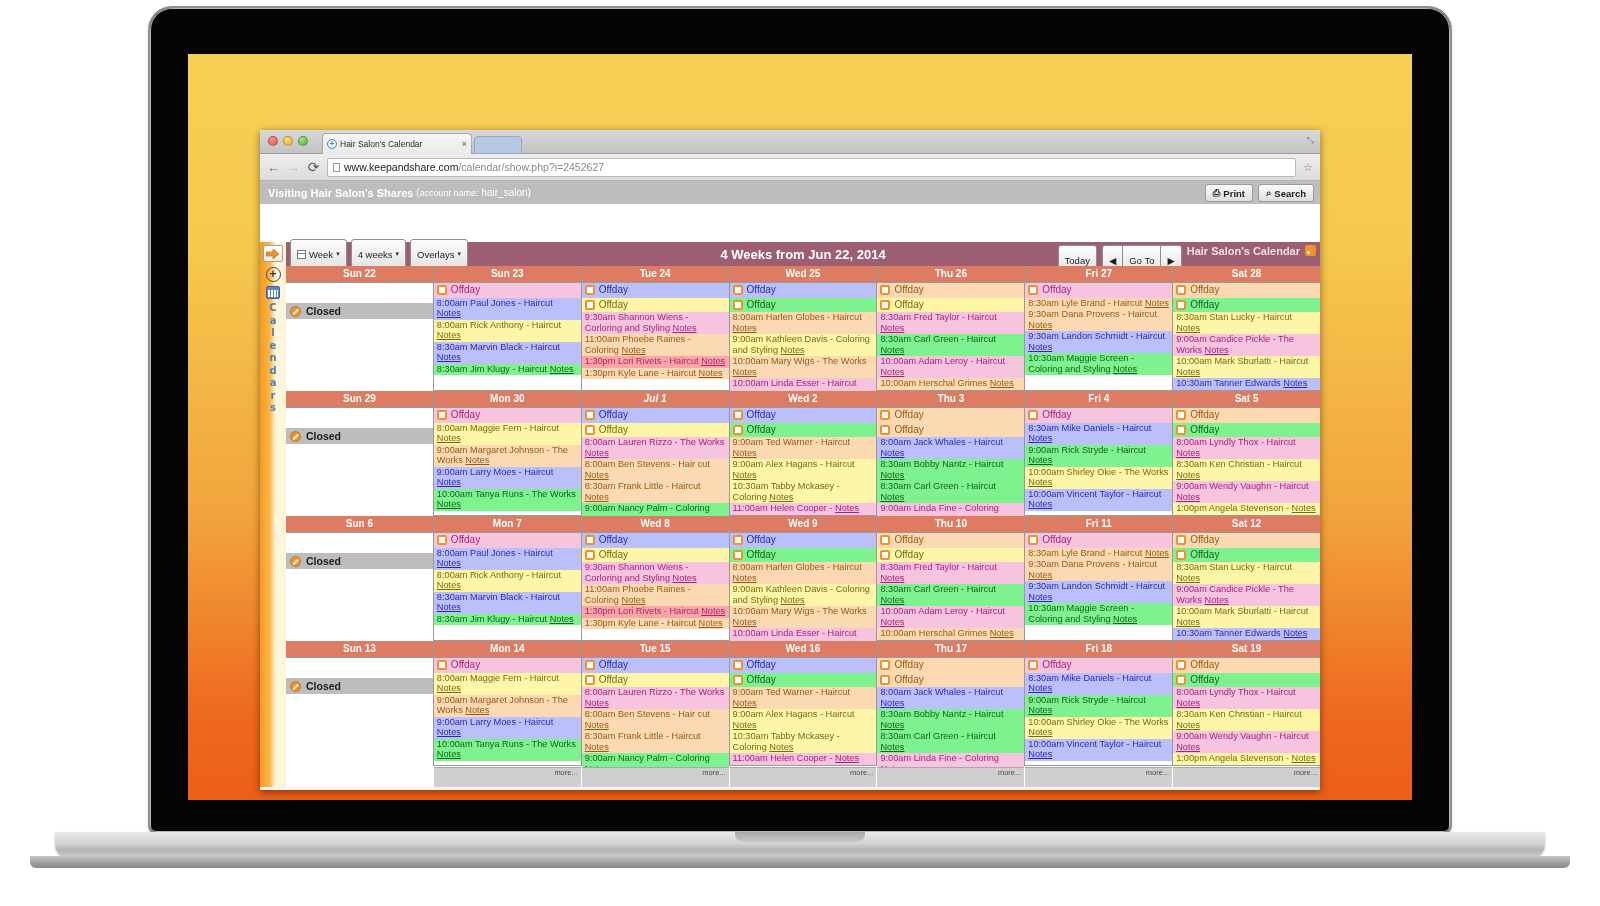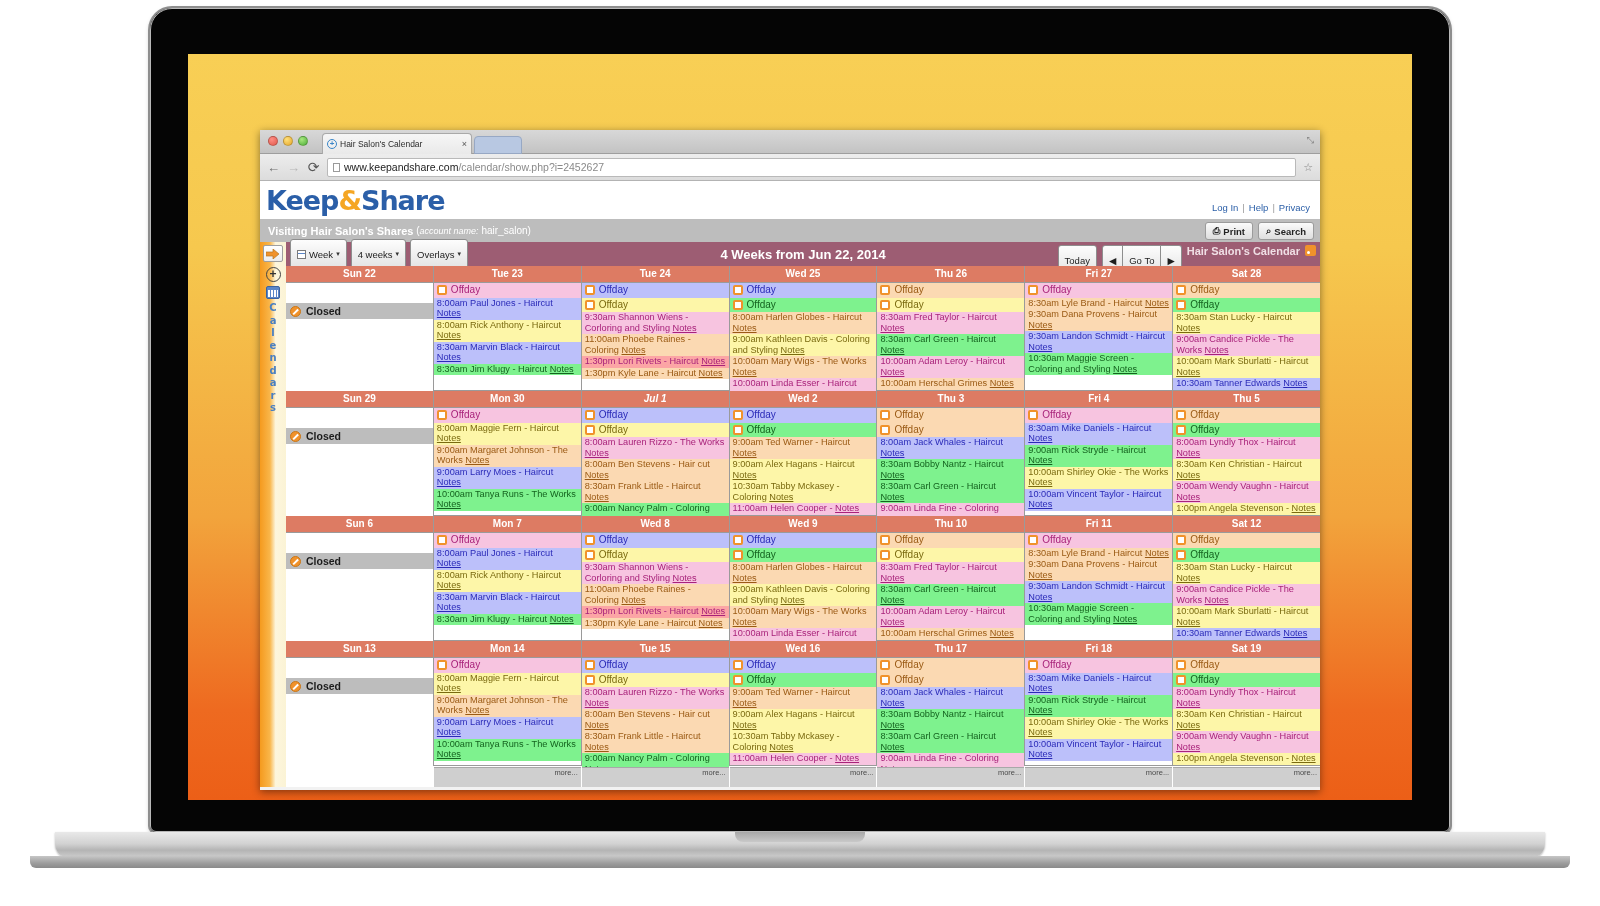--- a/index.html
+++ b/index.html
@@ -277,26 +277,20 @@
         <span class="navicon reload">⟳</span>
         <div class="urlbar">
           <span class="pagedoc"></span>
           <span class="urltext"><span>www.keepandshare.com</span><span class="dim">/calendar/show.php?i=2452627</span></span>
         </div>
         <span class="starbtn">☆</span>
       </div>
 
       <div class="page">
 
-        <div class="ks-header">
-          <div class="logo"><span>Keep</span><span class="amp">&amp;</span><span>Share</span></div>
-          <div class="toplinks">
-            <span>Log In</span><span class="sep">|</span><span>Help</span><span class="sep">|</span><span>Privacy</span>
-          </div>
-        </div>
 
         <div class="ks-subbar">
           <span>Visiting Hair Salon's Shares</span>
           <span class="acct">&nbsp;(<i>account name:</i> <span>hair_salon</span>)</span>
           <div class="subbtns">
             <div class="gbtn">
                 <span>⎙</span>
                 <span>Print</span>
               </div>
             <div class="gbtn">
@@ -369,21 +363,21 @@
                   <div class="events" style="height: 109px;">
                     <div class="closedrow">
                       <span class="closedmark"></span>
                       <span>Closed</span>
                     </div>
                     <div class="closedbody" style="height: 93px;"></div>
                   </div>
                   <div class="morebar" style="background: rgb(255, 255, 255); border-top: none;"></div>
                 </div>
                 <div class="daycol">
-                  <div class="dayhead">Tue 23</div>
+                  <div class="dayhead">Sun 23</div>
                   <div class="events" style="height: 109px;">
                     <div class="ev offday c-lpink">
                       <span class="offmark"></span>
                       <span>Offday</span>
                     </div>
                     <div class="ev c-lblue"><span>8:00am Paul Jones - Haircut </span><u>Notes</u></div>
                     <div class="ev c-lyel"><span>8:00am Rick Anthony - Haircut </span><u>Notes</u></div>
                     <div class="ev c-lblue"><span>8:30am Marvin Black - Haircut </span><u>Notes</u></div>
                     <div class="ev c-green"><span>8:30am Jim Klugy - Haircut </span><u>Notes</u></div>
                   </div>
@@ -564,21 +558,21 @@
                       <span>Offday</span>
                     </div>
                     <div class="ev c-lblue"><span>8:30am Mike Daniels - Haircut </span><u>Notes</u></div>
                     <div class="ev c-green"><span>9:00am Rick Stryde - Haircut </span><u>Notes</u></div>
                     <div class="ev c-lyel"><span>10:00am Shirley Okie - The Works </span><u>Notes</u></div>
                     <div class="ev c-lblue"><span>10:00am Vincent Taylor - Haircut </span><u>Notes</u></div>
                   </div>
                   <div class="morebar">more...</div>
                 </div>
                 <div class="daycol">
-                  <div class="dayhead">Thu 5</div>
+                  <div class="dayhead">Sat 5</div>
                   <div class="events" style="height: 109px;">
                     <div class="ev offday c-lpeach">
                       <span class="offmark"></span>
                       <span>Offday</span>
                     </div>
                     <div class="ev offday c-green">
                       <span class="offmark"></span>
                       <span>Offday</span>
                     </div>
                     <div class="ev c-lpink"><span>8:00am Lyndly Thox - Haircut </span><u>Notes</u></div>

